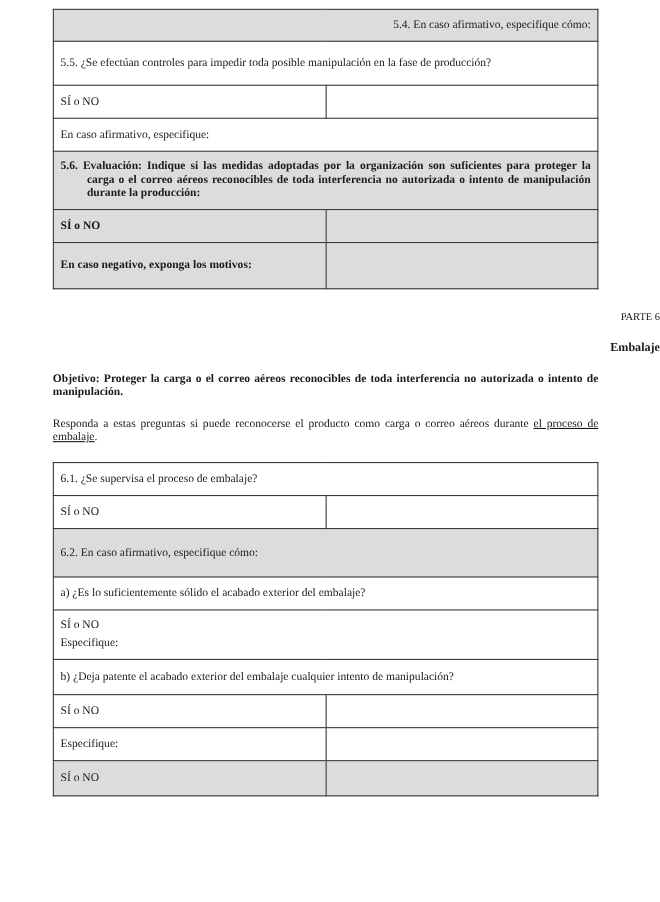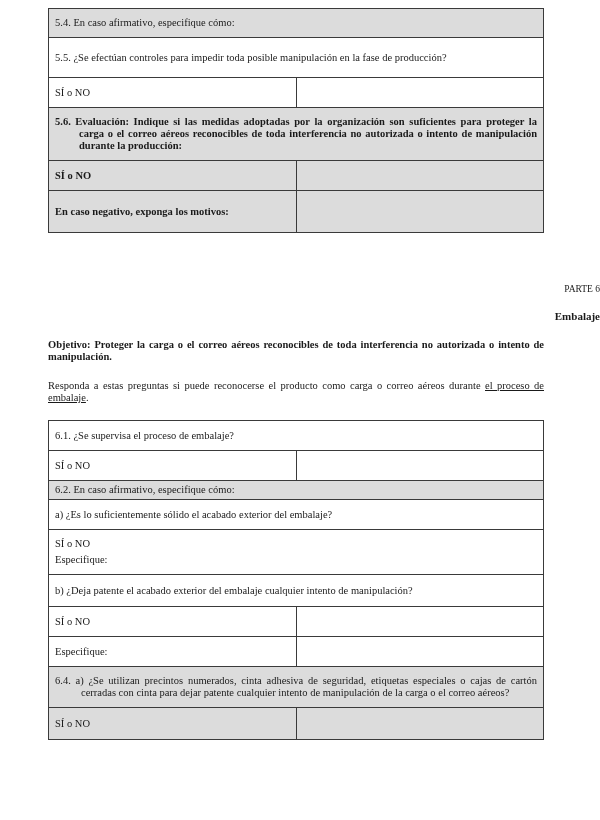--- a/index.html
+++ b/index.html
@@ -14,29 +14,32 @@
   .bold { font-weight:bold; }
   .center { position:absolute; left:0; width:600px; text-align:right; }
   .para { position:absolute; left:48px; width:496px; text-align:justify; line-height:12px; }
   .ul { text-decoration:underline; }
 </style>
 </head>
 <body>
 
 <table class="form" style="top:8px;">
   <tbody>
-      <tr style="height:29px;">
+      <tr style="height:29px;text-align:right;">
     <td class="gray" colspan="2">5.4.  En caso afirmativo, especifique cómo:</td>
   </tr>
   <tr style="height:40px;">
     <td colspan="2">5.5.  ¿Se efectúan controles para impedir toda posible manipulación en la fase de producción?</td>
   </tr>
   <tr style="height:30px;">
     <td class="lbl">SÍ o NO</td>
     <td></td>
+  </tr>
+  <tr style="height:30px;">
+    <td colspan="2">En caso afirmativo, especifique:</td>
   </tr>
   <tr style="height:53px;">
     <td class="gray bold hang" colspan="2">5.6.  Evaluación: Indique si las medidas adoptadas por la organización son suficientes para proteger la carga o el correo aéreos reconocibles de toda interferencia no autorizada o intento de manipulación durante la producción:</td>
   </tr>
   <tr style="height:30px;">
     <td class="gray bold lbl">SÍ o NO</td>
     <td class="gray"></td>
   </tr>
   <tr style="height:42px;">
     <td class="gray bold lbl">En caso negativo, exponga los motivos:</td>
@@ -52,21 +55,21 @@
 
 <table class="form" style="top:420px;border-radius:24px;">
   <tbody>
       <tr style="height:30px;">
     <td colspan="2">6.1.  ¿Se supervisa el proceso de embalaje?</td>
   </tr>
   <tr style="height:30px;">
     <td class="lbl">SÍ o NO</td>
     <td></td>
   </tr>
-  <tr style="height:19px;">
+  <tr style="height:44px;">
     <td class="gray" colspan="2">6.2.  En caso afirmativo, especifique cómo:</td>
   </tr>
   <tr style="height:30px;">
     <td colspan="2">a)  ¿Es lo suficientemente sólido el acabado exterior del embalaje?</td>
   </tr>
   <tr style="height:45px;">
     <td colspan="2">
       <div style="line-height:16px;">SÍ o NO</div>
       <div style="line-height:16px;">Especifique:</div>
     </td>
@@ -75,21 +78,18 @@
     <td colspan="2">b)  ¿Deja patente el acabado exterior del embalaje cualquier intento de manipulación?</td>
   </tr>
   <tr style="height:30px;">
     <td class="lbl">SÍ o NO</td>
     <td></td>
   </tr>
   <tr style="height:30px;">
     <td class="lbl">Especifique:</td>
     <td></td>
   </tr>
-  <tr style="height:41px;">
-    <td class="gray hang2" colspan="2">6.4.  a) ¿Se utilizan precintos numerados, cinta adhesiva de seguridad, etiquetas especiales o cajas de cartón cerradas con cinta para dejar patente cualquier intento de manipulación de la carga o el correo aéreos?</td>
-  </tr>
   <tr style="height:32px;">
     <td class="gray lbl">SÍ o NO</td>
     <td class="gray"></td>
   </tr>
 </tbody>
   </table>
 
 </body></html>

